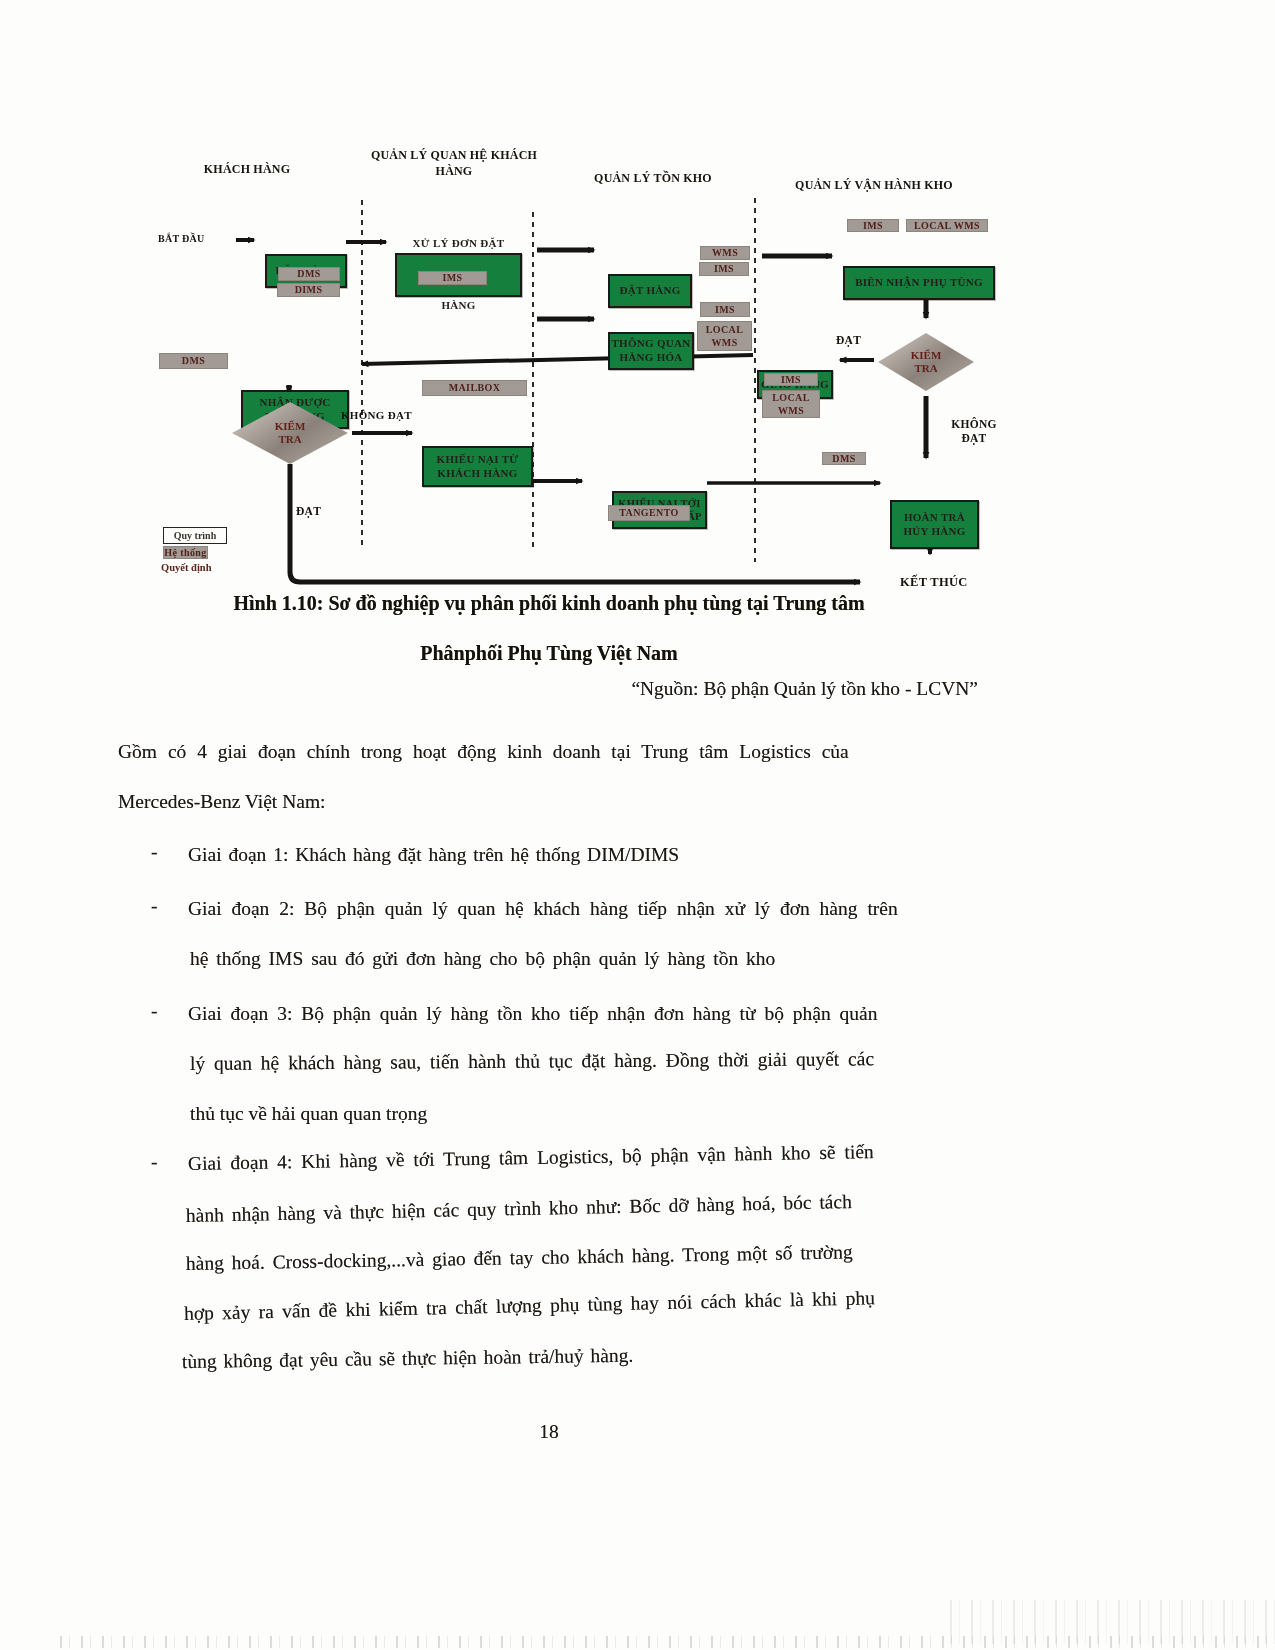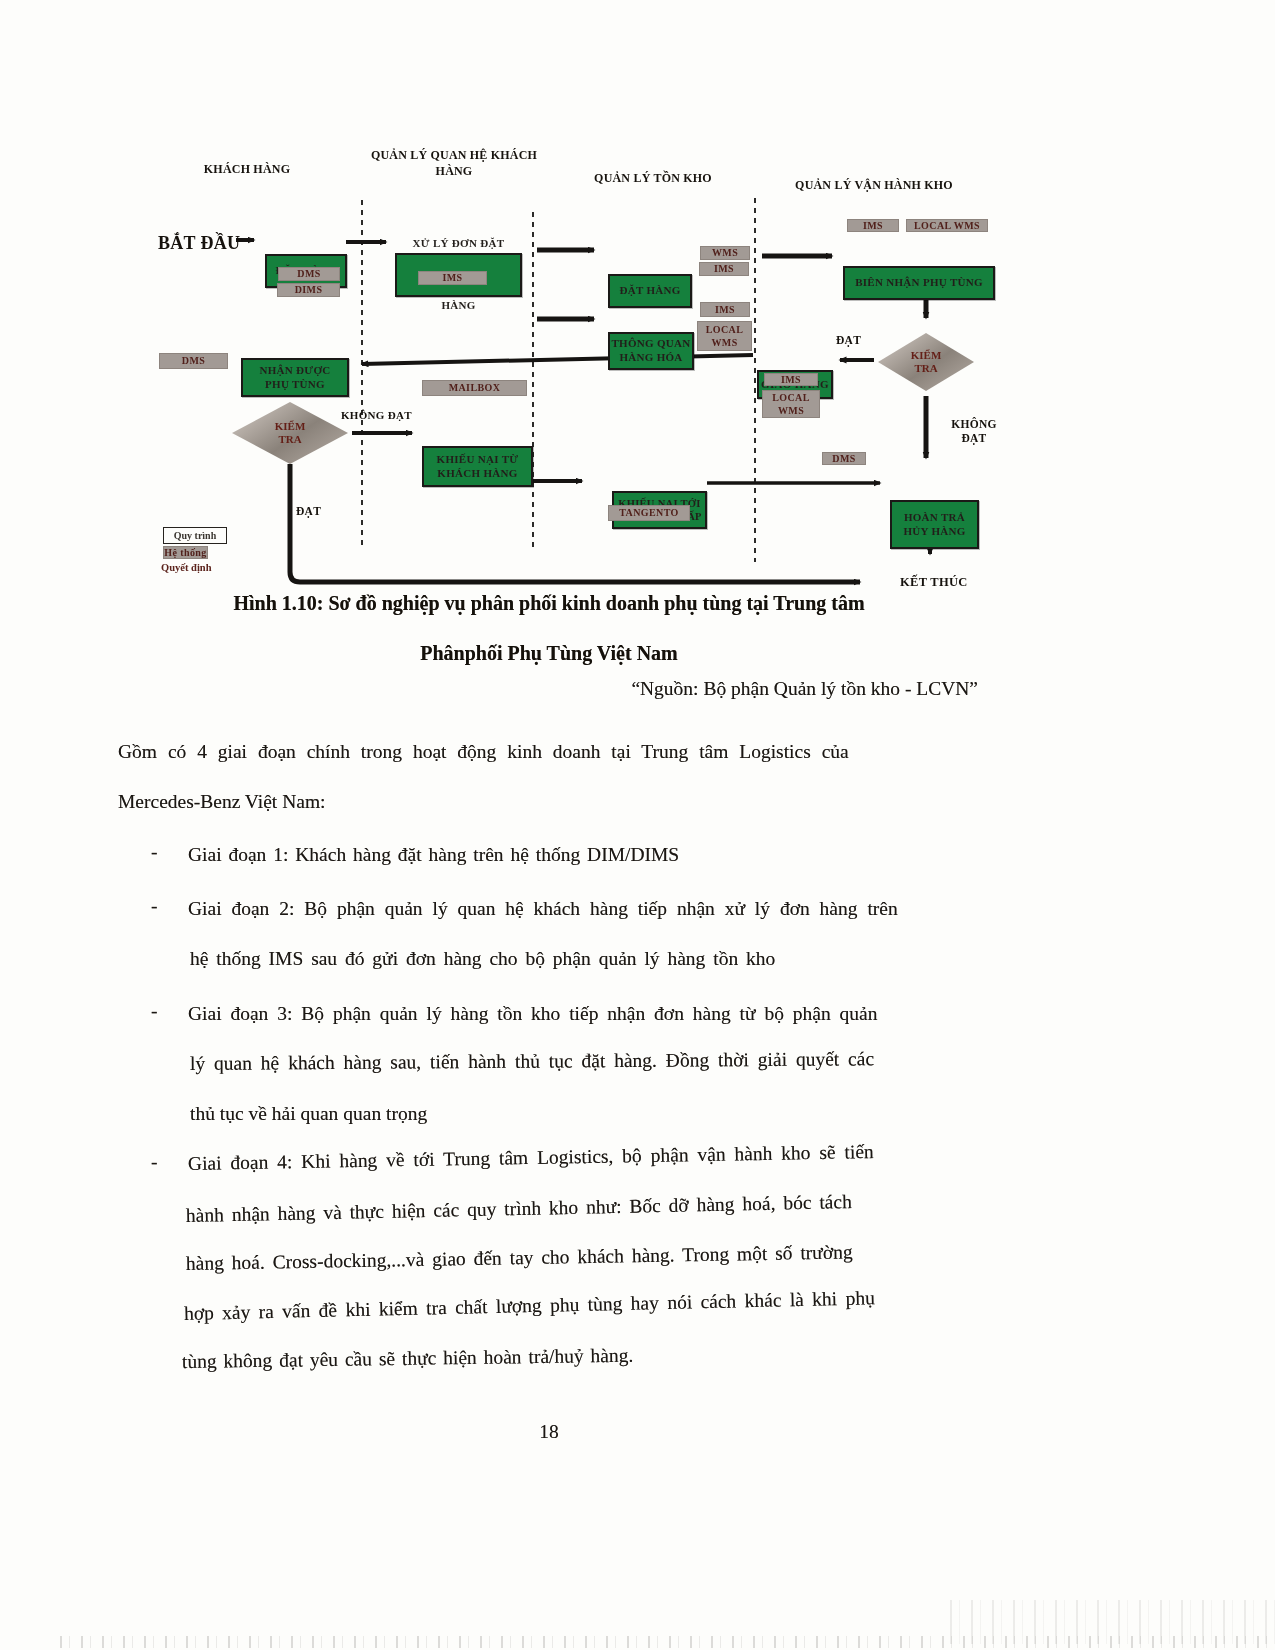--- a/index.html
+++ b/index.html
@@ -61,21 +61,21 @@
     </svg>
 
     <div class="abs lane-title" style="left:197px;top:162px;width:100px;">KHÁCH HÀNG</div>
     <div class="abs lane-title" style="left:368px;top:148px;width:172px;">
       <div>QUẢN LÝ QUAN HỆ KHÁCH</div>
       <div>HÀNG</div>
     </div>
     <div class="abs lane-title" style="left:588px;top:171px;width:130px;text-align:center;">QUẢN LÝ TỒN KHO</div>
     <div class="abs lane-title" style="left:793px;top:178px;width:162px;">QUẢN LÝ VẬN HÀNH KHO</div>
 
-    <div class="abs flabel" style="left:158px;top:233px;font-size:18px;">BẮT ĐẦU</div>
+    <div class="abs flabel" style="left:158px;top:233px;font-size:10px;">BẮT ĐẦU</div>
 
     <div class="abs fbox" style="left:265px;top:226px;width:78px;height:30px;">ĐẶT HÀNG</div>
     <div class="abs tag" style="left:278px;top:267px;width:62px;height:14px;">DMS</div>
     <div class="abs tag" style="left:277px;top:283px;width:63px;height:14px;">DIMS</div>
 
     <div class="abs fbox" style="left:395px;top:225px;width:123px;height:40px;gap:48px;">
       <div>XỬ LÝ ĐƠN ĐẶT</div>
       <div>HÀNG</div>
     </div>
     <div class="abs tag" style="left:418px;top:271px;width:69px;height:14px;">IMS</div>
@@ -105,21 +105,21 @@
 
     <div class="abs flabel" style="left:836px;top:334px;">ĐẠT</div>
     <div class="abs fbox" style="left:757px;top:342px;width:72px;height:25px;">GIAO HÀNG</div>
     <div class="abs tag" style="left:764px;top:373px;width:54px;height:13px;">IMS</div>
     <div class="abs tag" style="left:762px;top:390px;width:58px;height:28px;">
       <div>LOCAL</div>
       <div>WMS</div>
     </div>
 
     <div class="abs tag" style="left:159px;top:353px;width:69px;height:16px;">DMS</div>
-    <div class="abs fbox" style="left:241px;top:330px;width:104px;height:35px;">
+    <div class="abs fbox" style="left:241px;top:362px;width:104px;height:35px;">
       <div>NHẬN ĐƯỢC</div>
       <div>PHỤ TÙNG</div>
     </div>
 
     <div class="abs diamond" style="left:232px;top:402px;width:116px;height:62px;">
       <div>KIỂM</div>
       <div>TRA</div>
     </div>
     <div class="abs flabel" style="left:341px;top:409px;font-size:11px;">KHÔNG ĐẠT</div>
     <div class="abs flabel" style="left:296px;top:505px;">ĐẠT</div>

